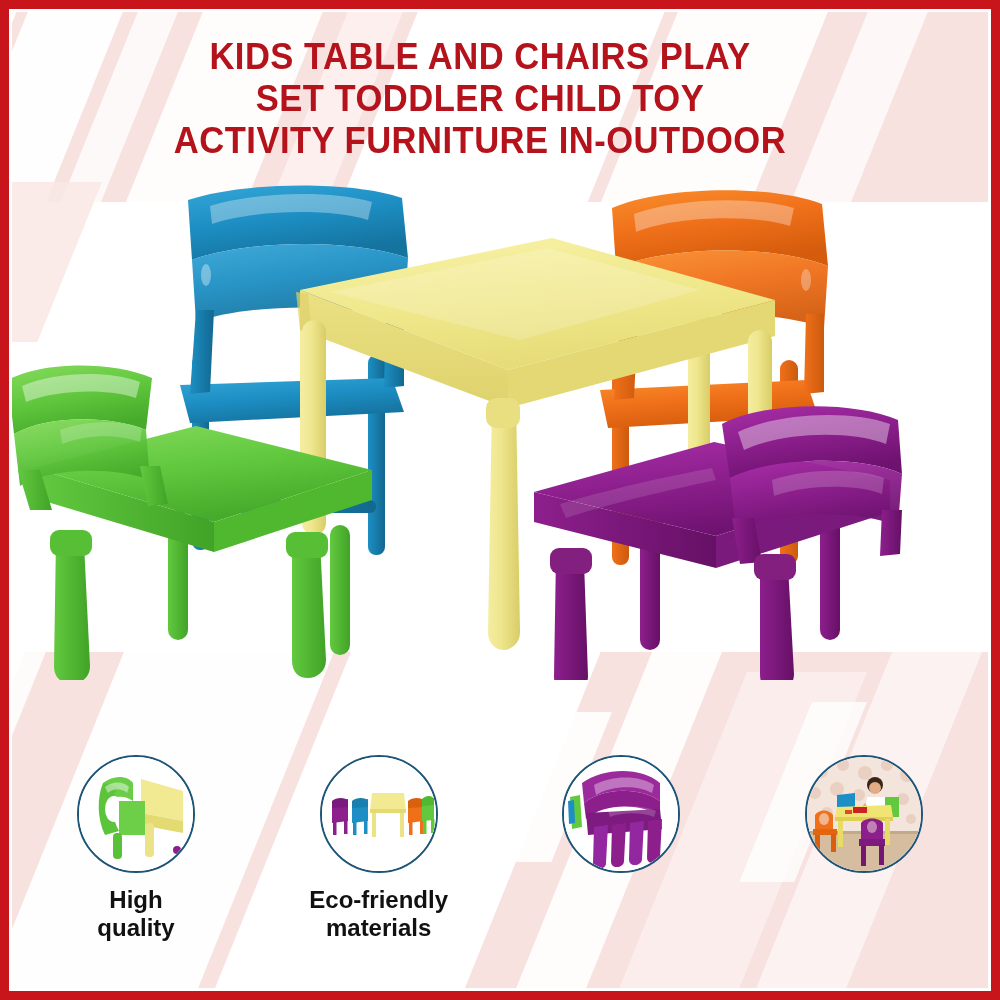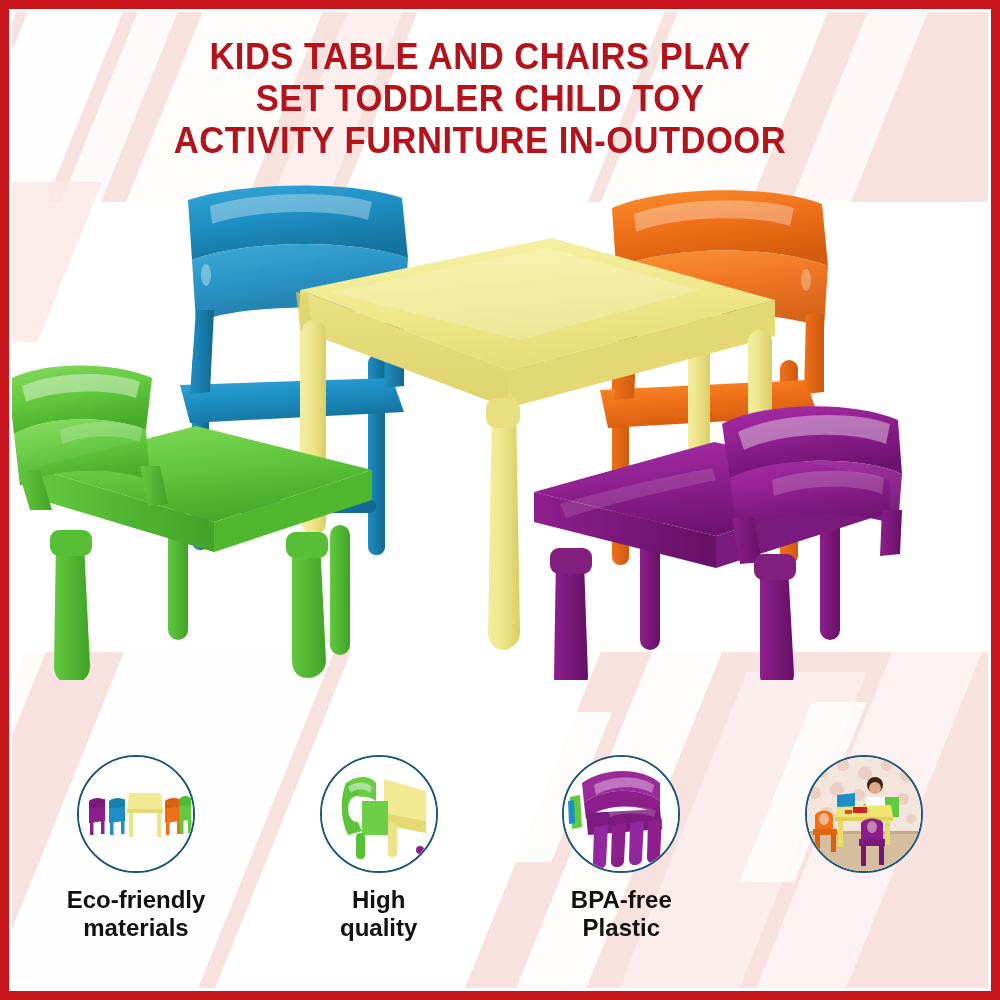--- a/index.html
+++ b/index.html
@@ -336,65 +336,20 @@
     </svg>
   </div>
 
   <div class="badges">
 
     <div class="badge">
       <div class="badge-circle">
         <svg width="114" height="114" viewBox="0 0 114 114">
           <rect width="114" height="114" fill="#ffffff"></rect>
 
-          <g>
-            <path d="M10 44 L26 42 L26 64 L10 66 Z" fill="#8d1f8d"></path>
-            <path d="M10 44 C 14 40, 24 40, 26 44 L26 50 L10 51 Z" fill="#7a1a7c"></path>
-            <rect x="11" y="64" width="3.5" height="14" fill="#8d1f8d"></rect>
-            <rect x="22" y="63" width="3.5" height="14" fill="#8d1f8d"></rect>
-          </g>
-
-          <g>
-            <path d="M30 44 L46 42 L46 64 L30 66 Z" fill="#1d8fc4"></path>
-            <path d="M30 44 C 34 40, 44 40, 46 44 L46 50 L30 51 Z" fill="#1a7fae"></path>
-            <rect x="31" y="64" width="3.5" height="14" fill="#1d8fc4"></rect>
-            <rect x="42" y="63" width="3.5" height="14" fill="#1d8fc4"></rect>
-          </g>
-
-          <g>
-            <path d="M50 36 L82 36 L84 54 L48 54 Z" fill="#f2ea92"></path>
-            <rect x="48" y="52" width="36" height="4" fill="#e4da72"></rect>
-            <rect x="50" y="56" width="4" height="24" fill="#ecE287"></rect>
-            <rect x="78" y="56" width="4" height="24" fill="#ecE287"></rect>
-          </g>
-
-          <g>
-            <path d="M86 44 L102 42 L102 64 L86 66 Z" fill="#f0701a"></path>
-            <path d="M86 44 C 90 40, 100 40, 102 44 L102 50 L86 51 Z" fill="#d8610f"></path>
-            <rect x="87" y="64" width="3.5" height="14" fill="#f0701a"></rect>
-            <rect x="98" y="63" width="3.5" height="14" fill="#f0701a"></rect>
-          </g>
-
-          <g>
-            <path d="M100 42 L112 41 L112 63 L100 64 Z" fill="#62c93f"></path>
-            <path d="M100 42 C 104 38, 110 38, 112 42 L112 48 L100 49 Z" fill="#51b831"></path>
-            <rect x="101" y="63" width="3.5" height="14" fill="#62c93f"></rect>
-            <rect x="109" y="62" width="3.5" height="14" fill="#62c93f"></rect>
-          </g>
-        </svg>
-      </div>
-      <div class="badge-label">Eco-friendly
-materials</div>
-    </div>
-
-    <div class="badge">
-      <div class="badge-circle">
-        <svg width="114" height="114" viewBox="0 0 114 114">
-          <rect width="114" height="114" fill="#ffffff"></rect>
-
           <path d="M62 22 L104 34 L104 64 L62 56 Z" fill="#f2ea92"></path>
           <path d="M62 56 L104 64 L104 76 L62 68 Z" fill="#e4da72"></path>
           <rect x="66" y="66" width="9" height="34" rx="4" fill="#ecE287"></rect>
 
           <path d="M24 26 C 34 18, 48 18, 54 26 L 54 44 C 46 38, 34 38, 28 46 Z" fill="#69cd45"></path>
           <path d="M24 26 C 18 40, 18 62, 26 78 L 40 74 C 32 60, 32 42, 38 30 Z" fill="#5cc43a"></path>
           <ellipse cx="35" cy="52" rx="9" ry="13" fill="#ffffff"></ellipse>
           <path d="M40 44 L66 44 L66 78 L40 78 Z" fill="#6ccf47"></path>
           <rect x="34" y="76" width="9" height="26" rx="4" fill="#59c137"></rect>
           <path d="M26 30 C 33 24, 45 24, 50 30 L 48 36 C 43 31, 34 31, 29 36 Z" fill="#ffffff" opacity="0.45"></path>
@@ -403,39 +358,82 @@
       </div>
       <div class="badge-label">High
 quality</div>
     </div>
 
     <div class="badge">
       <div class="badge-circle">
         <svg width="114" height="114" viewBox="0 0 114 114">
           <rect width="114" height="114" fill="#ffffff"></rect>
 
+          <g>
+            <path d="M10 44 L26 42 L26 64 L10 66 Z" fill="#8d1f8d"></path>
+            <path d="M10 44 C 14 40, 24 40, 26 44 L26 50 L10 51 Z" fill="#7a1a7c"></path>
+            <rect x="11" y="64" width="3.5" height="14" fill="#8d1f8d"></rect>
+            <rect x="22" y="63" width="3.5" height="14" fill="#8d1f8d"></rect>
+          </g>
+
+          <g>
+            <path d="M30 44 L46 42 L46 64 L30 66 Z" fill="#1d8fc4"></path>
+            <path d="M30 44 C 34 40, 44 40, 46 44 L46 50 L30 51 Z" fill="#1a7fae"></path>
+            <rect x="31" y="64" width="3.5" height="14" fill="#1d8fc4"></rect>
+            <rect x="42" y="63" width="3.5" height="14" fill="#1d8fc4"></rect>
+          </g>
+
+          <g>
+            <path d="M50 36 L82 36 L84 54 L48 54 Z" fill="#f2ea92"></path>
+            <rect x="48" y="52" width="36" height="4" fill="#e4da72"></rect>
+            <rect x="50" y="56" width="4" height="24" fill="#ecE287"></rect>
+            <rect x="78" y="56" width="4" height="24" fill="#ecE287"></rect>
+          </g>
+
+          <g>
+            <path d="M86 44 L102 42 L102 64 L86 66 Z" fill="#f0701a"></path>
+            <path d="M86 44 C 90 40, 100 40, 102 44 L102 50 L86 51 Z" fill="#d8610f"></path>
+            <rect x="87" y="64" width="3.5" height="14" fill="#f0701a"></rect>
+            <rect x="98" y="63" width="3.5" height="14" fill="#f0701a"></rect>
+          </g>
+
+          <g>
+            <path d="M100 42 L112 41 L112 63 L100 64 Z" fill="#62c93f"></path>
+            <path d="M100 42 C 104 38, 110 38, 112 42 L112 48 L100 49 Z" fill="#51b831"></path>
+            <rect x="101" y="63" width="3.5" height="14" fill="#62c93f"></rect>
+            <rect x="109" y="62" width="3.5" height="14" fill="#62c93f"></rect>
+          </g>
+        </svg>
+      </div>
+      <div class="badge-label">Eco-friendly
+materials</div>
+    </div>
+
+    <div class="badge">
+      <div class="badge-circle">
+        <svg width="114" height="114" viewBox="0 0 114 114">
+          <rect width="114" height="114" fill="#ffffff"></rect>
+
           <path d="M6 40 L16 38 L18 70 L8 72 Z" fill="#62c93f"></path>
           <path d="M4 44 L10 43 L11 66 L5 67 Z" fill="#1d8fc4"></path>
 
           <path d="M18 26 C 40 10, 78 10, 96 26 L 96 44 C 76 30, 40 30, 20 46 Z" fill="#9b2a9b"></path>
           <path d="M20 46 C 40 30, 76 30, 96 44 L 96 58 C 74 46, 40 46, 22 62 Z" fill="#8d1f8d"></path>
 
           <path d="M22 56 L96 52 L98 72 L24 78 Z" fill="#7e1b80"></path>
 
           <path d="M30 70 L44 68 L42 106 C 42 110, 38 112, 35 112 C 31 112, 29 110, 29 106 Z" fill="#9327a0"></path>
           <path d="M48 68 L62 66 L60 104 C 60 108, 56 110, 53 110 C 49 110, 47 108, 47 104 Z" fill="#8d1f8d"></path>
           <path d="M66 66 L80 64 L78 102 C 78 106, 74 108, 71 108 C 67 108, 65 106, 65 102 Z" fill="#9327a0"></path>
           <path d="M84 64 L98 62 L96 100 C 96 104, 92 106, 89 106 C 85 106, 83 104, 83 100 Z" fill="#8d1f8d"></path>
 
           <path d="M30 28 C 48 18, 76 18, 90 28 L 88 36 C 74 28, 48 28, 32 38 Z" fill="#ffffff" opacity="0.35"></path>
           <path d="M44 54 C 58 48, 80 48, 92 54 L 90 60 C 78 55, 58 55, 46 60 Z" fill="#ffffff" opacity="0.18"></path>
         </svg>
       </div>
-      <div class="badge-label">BPA-free
-Plastic</div>
     </div>
 
     <div class="badge">
       <div class="badge-circle">
         <svg width="114" height="114" viewBox="0 0 114 114">
 
           <rect width="114" height="114" fill="#f3e5dc"></rect>
           <g opacity="0.55" fill="#e0bfae">
             <circle cx="14" cy="14" r="7"></circle>
               <circle cx="36" cy="8" r="6"></circle>

